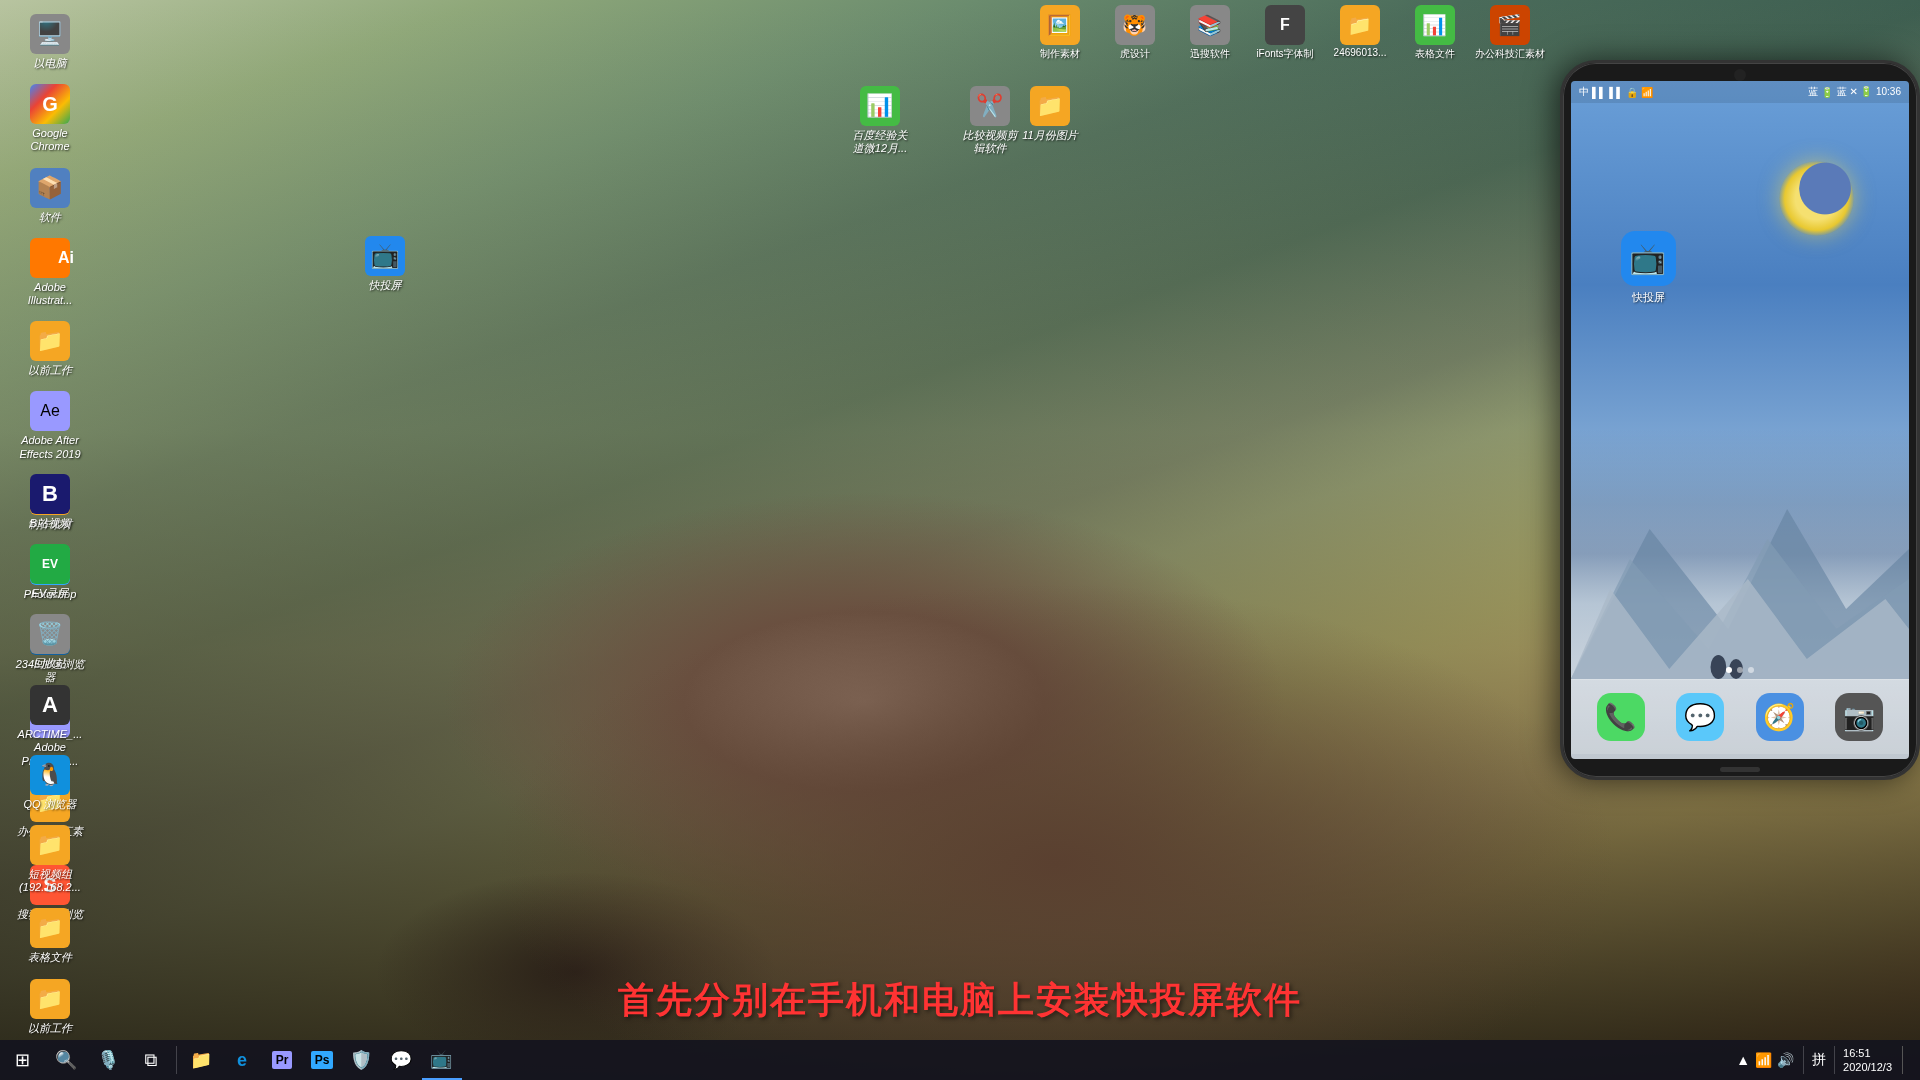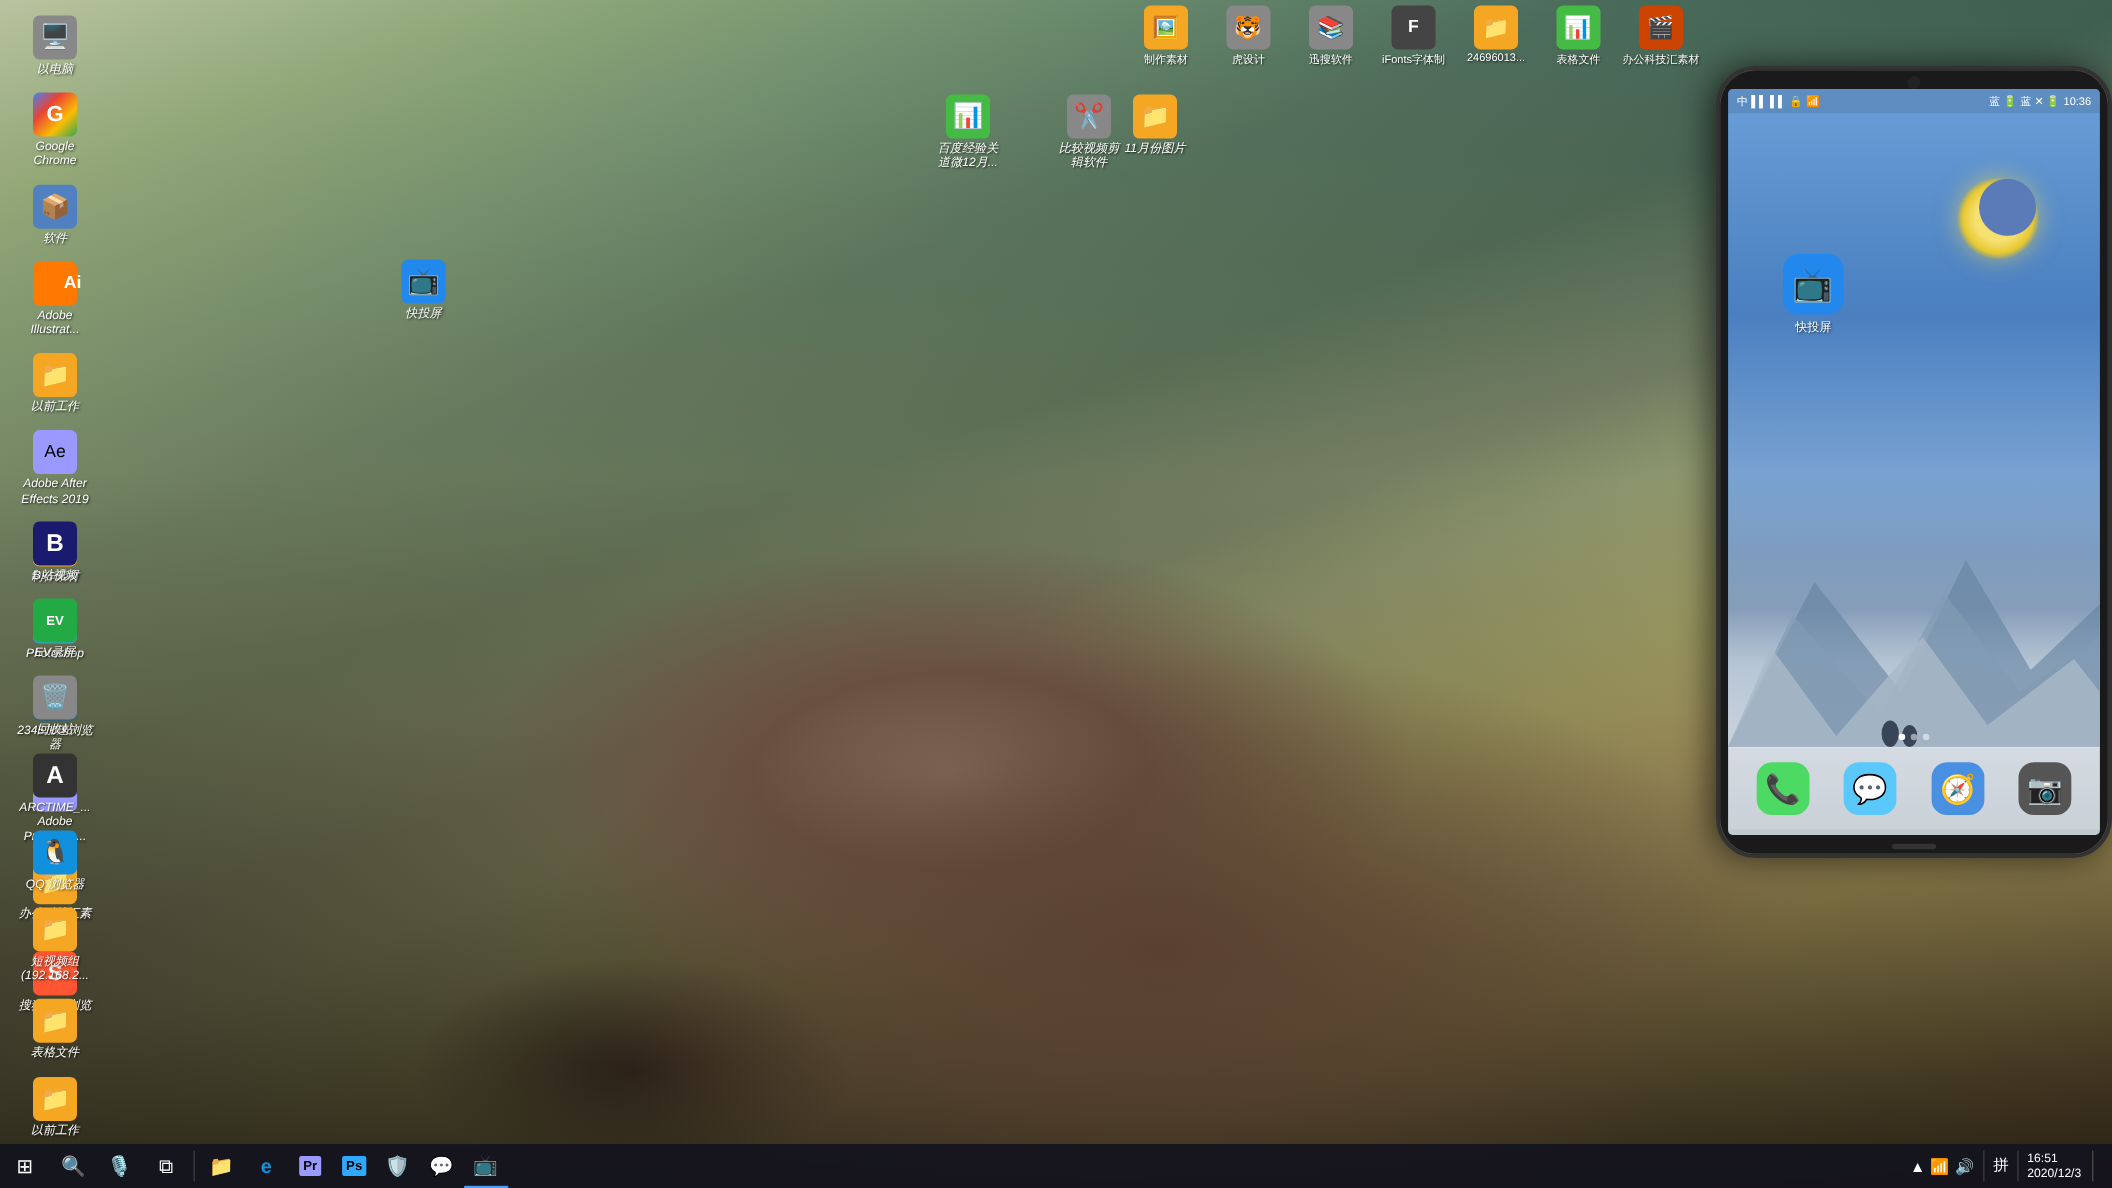--- a/index.html
+++ b/index.html
@@ -632,20 +632,21 @@
 
       <div id="phone-dock">
         <div class="phone-dock-icon phone-ic-phone">📞</div>
         <div class="phone-dock-icon phone-ic-msg">💬</div>
         <div class="phone-dock-icon phone-ic-compass">🧭</div>
         <div class="phone-dock-icon phone-ic-cam">📷</div>
       </div>
     </div>
   </div>
 
+  <div id="subtitle">首先分别在手机和电脑上安装快投屏软件</div>
 
   <div id="taskbar">
     <div id="taskbar-left">
       <div id="start-button">
         <span>⊞</span>
       </div>
 
       <div class="taskbar-icon">
         <span>🔍</span>
       </div>

